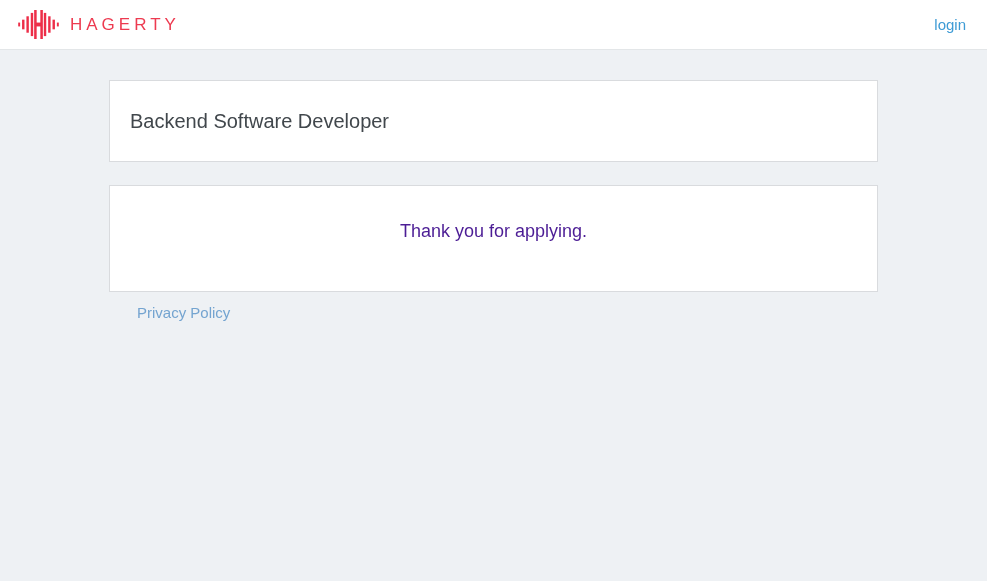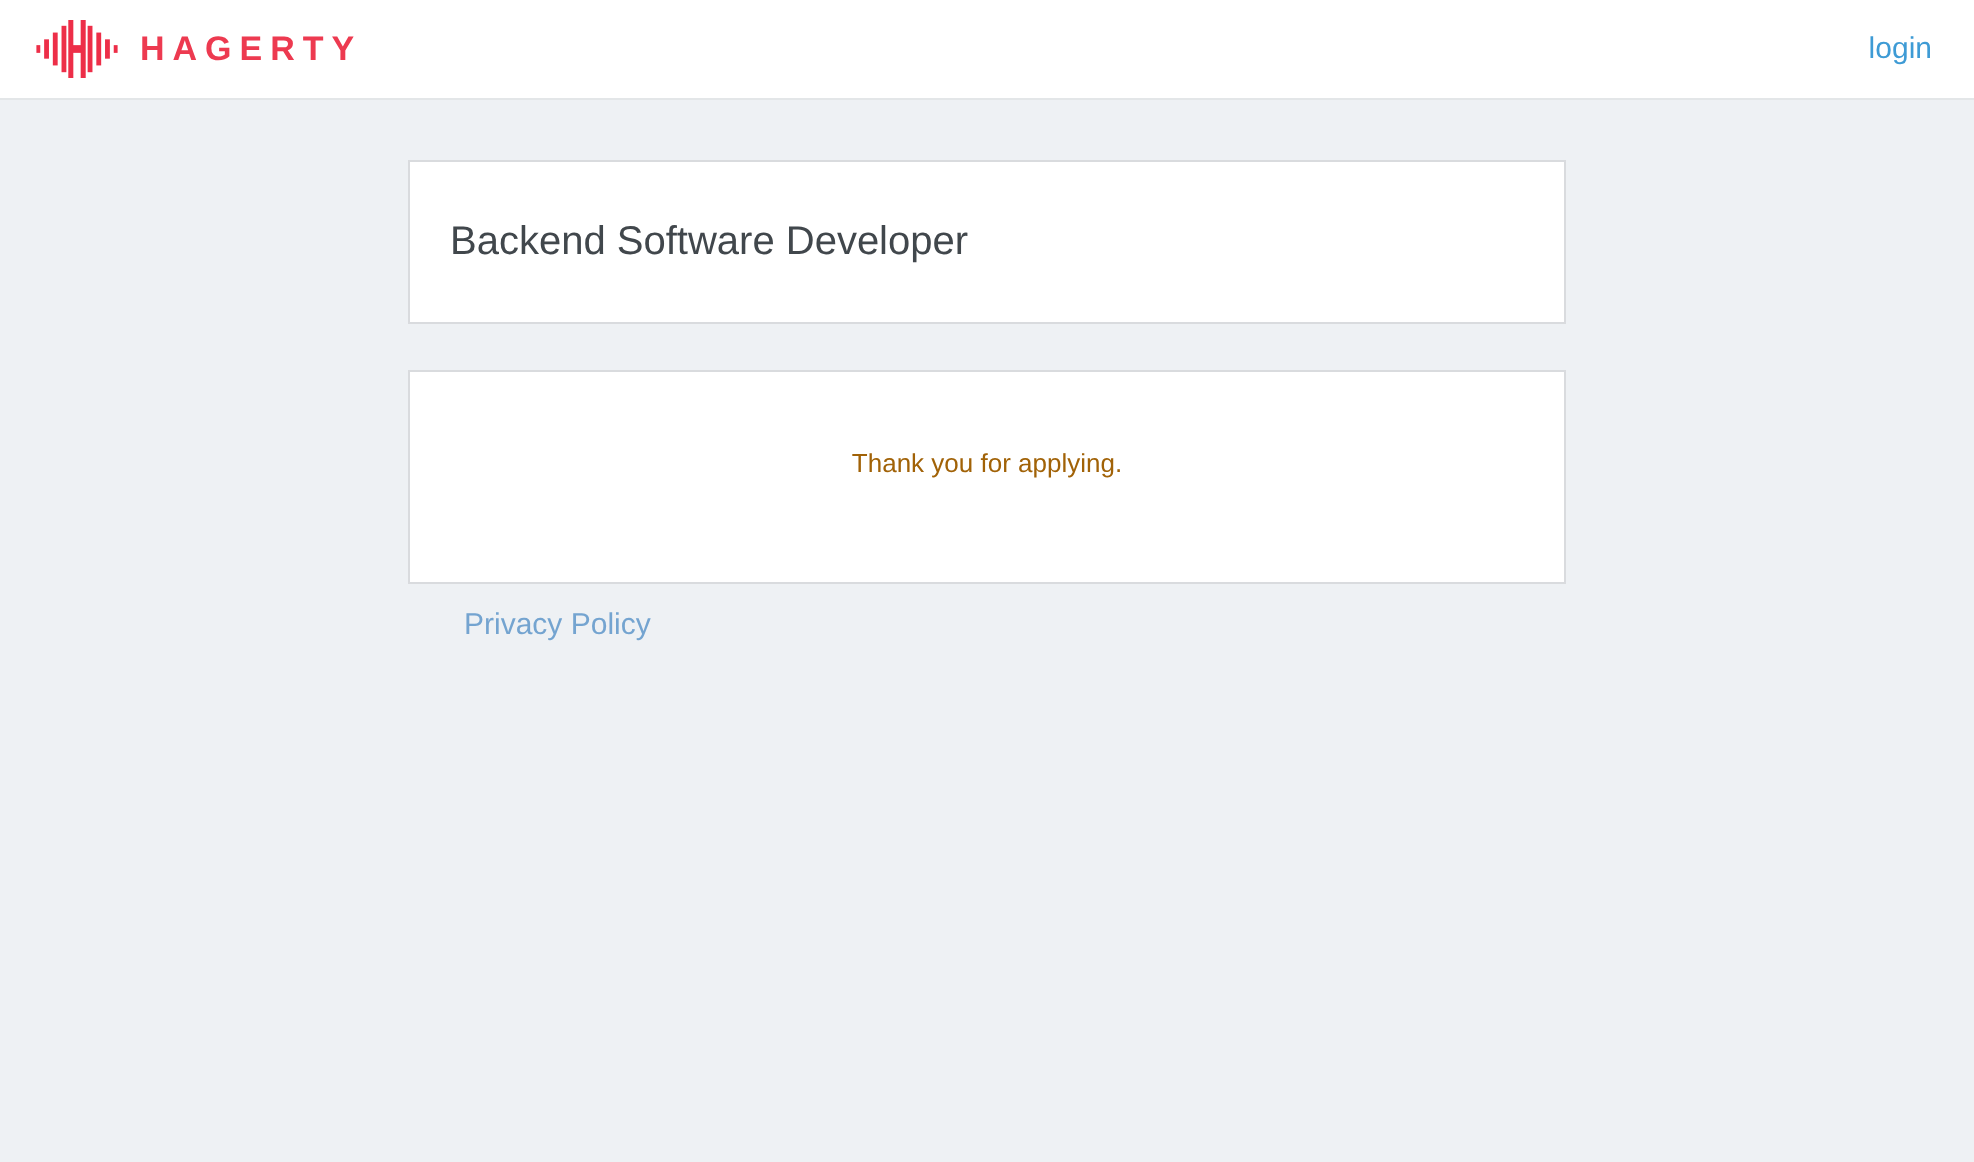--- a/index.html
+++ b/index.html
@@ -24,30 +24,30 @@
     align-items: center;
     gap: 11px;
     text-decoration: none;
     cursor: pointer;
   }
   .logo-icon { display: block; width: 41px; height: 29px; }
   .brand-word {
     font-size: 17px;
     letter-spacing: 4px;
     color: #ed3a50;
-    font-weight: 700;
+    font-weight: 400;
   }
   .login-link {
     font-size: 15px;
     color: #3e9bd5;
     text-decoration: none;
     cursor: pointer;
   }
   .container {
-    width: 579px;
+    width: 769px;
     margin: 30px auto 0;
   }
   .card {
     background: #ffffff;
     border: 1px solid #d9dbde;
   }
   .job-title-card {
     height: 82px;
     padding: 25px 20px 0;
   }
@@ -57,23 +57,23 @@
     font-weight: 400;
     color: #41474c;
   }
   .message-card {
     height: 107px;
     margin-top: 23px;
     padding-top: 34px;
     text-align: center;
   }
   .message-text {
-    font-size: 13px;
+    font-size: 18px;
     line-height: 23px;
-    color: #a16207;
+    color: #4c1d95;
     text-align: center;
   }
   .privacy-link {
     display: inline-block;
     margin-top: 12px;
     font-size: 15px;
     color: #74a4d0;
     text-decoration: none;
     cursor: pointer;
     margin-left: 28px;

